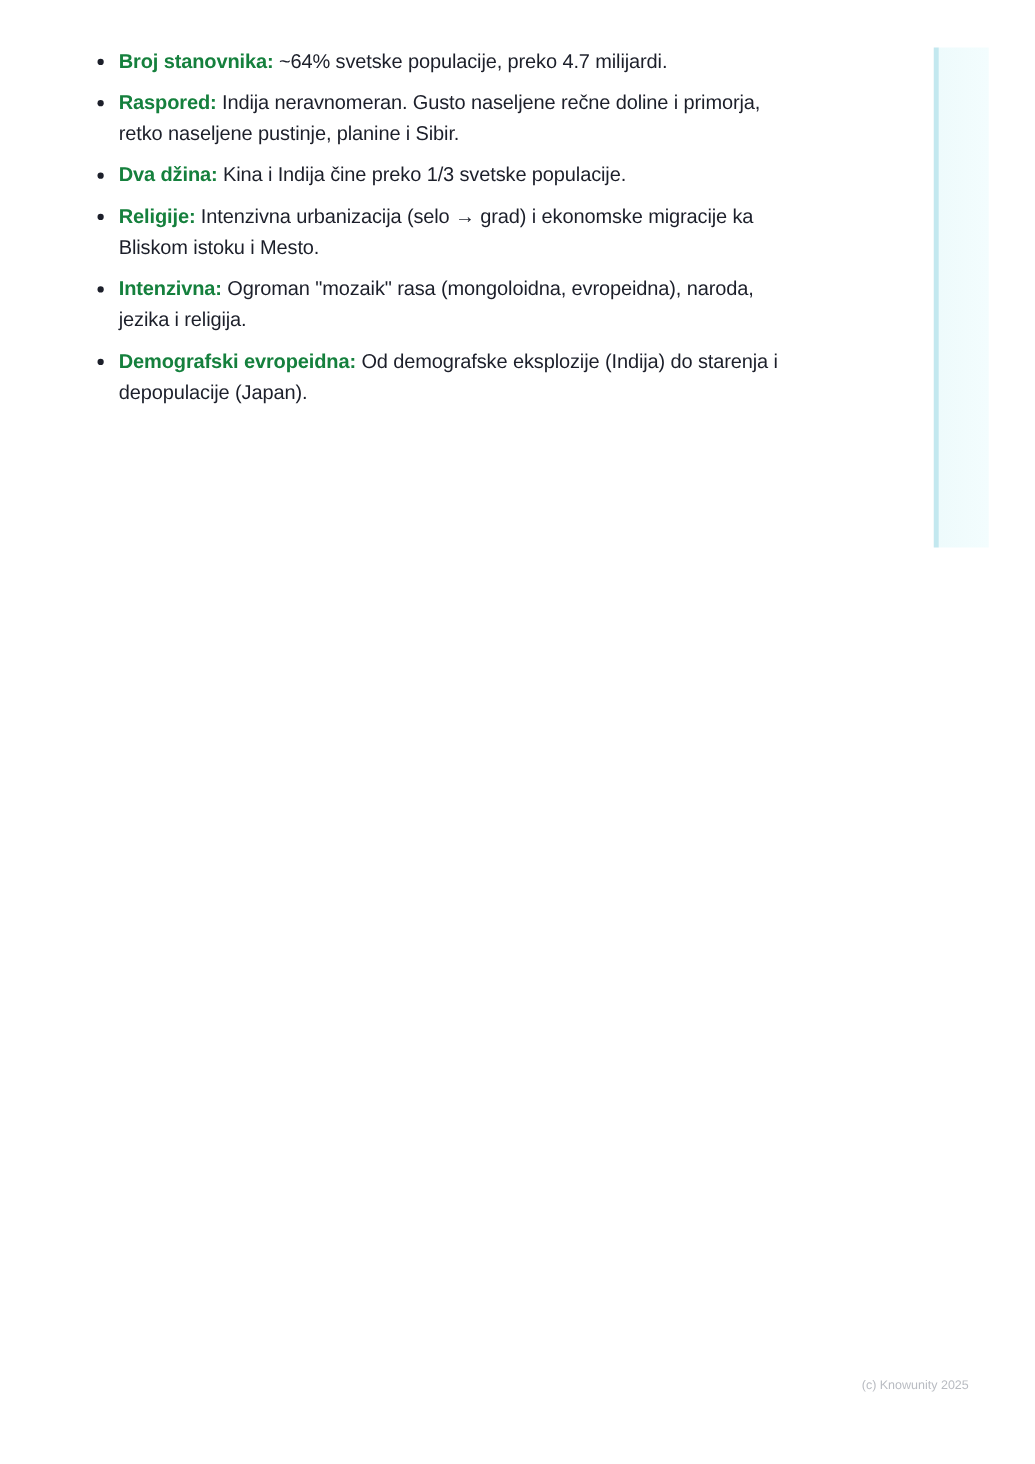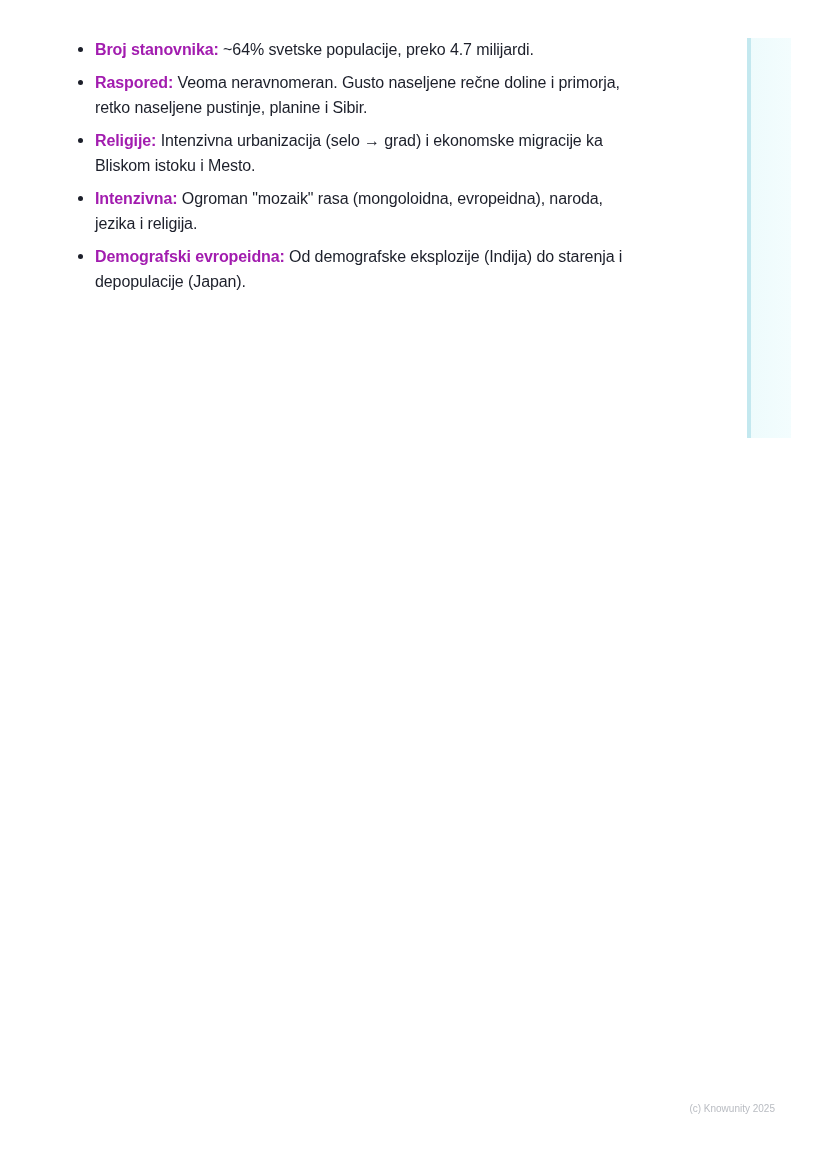--- a/index.html
+++ b/index.html
@@ -38,21 +38,21 @@
       position: absolute;
       left: 2px;
       top: 10px;
       width: 5px;
       height: 5px;
       border-radius: 50%;
       background: #1c1f2a;
     }
     ul.bullets li .term {
       font-weight: bold;
-      color: #a21caf;
+      color: #15803d;
     }
     .side-panel {
       position: absolute;
       left: 747px;
       top: 38px;
       width: 44px;
       height: 400px;
       background: linear-gradient(to right, #eefbfc, #f3fdfe);
       border-left: 4px solid #c3e8ef;
       box-sizing: border-box;
@@ -69,21 +69,25 @@
 <body>
 
 <div class="content">
   <ul class="bullets">
     <li>
       <span class="dot"></span>
       <span class="term">Broj stanovnika:</span><span> ~64% svetske populacije, preko 4.7 milijardi.</span>
     </li>
     <li>
       <span class="dot"></span>
-      <span class="term">Raspored:</span><span> Veoma neravnomeran. Gusto naseljene rečne doline i primorja, retko naseljene pustinje, planine i Sibir.</span>
+      <span class="term">Raspored:</span><span> Indija neravnomeran. Gusto naseljene rečne doline i primorja, retko naseljene pustinje, planine i Sibir.</span>
+    </li>
+    <li>
+      <span class="dot"></span>
+      <span class="term">Dva džina:</span><span> Kina i Indija čine preko 1/3 svetske populacije.</span>
     </li>
     <li>
       <span class="dot"></span>
       <span class="term">Religije:</span><span> Intenzivna urbanizacija (selo → grad) i ekonomske migracije ka Bliskom istoku i Mesto.</span>
     </li>
     <li>
       <span class="dot"></span>
       <span class="term">Intenzivna:</span><span> Ogroman "mozaik" rasa (mongoloidna, evropeidna), naroda, jezika i religija.</span>
     </li>
     <li>

